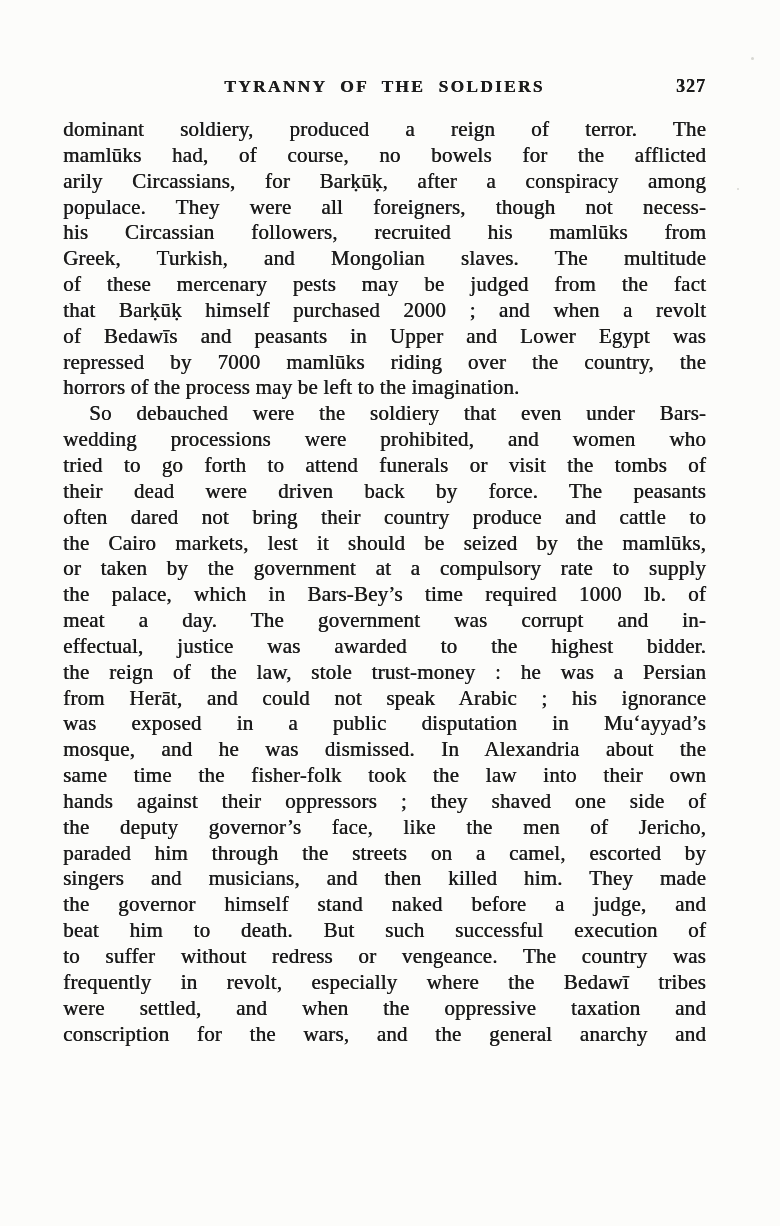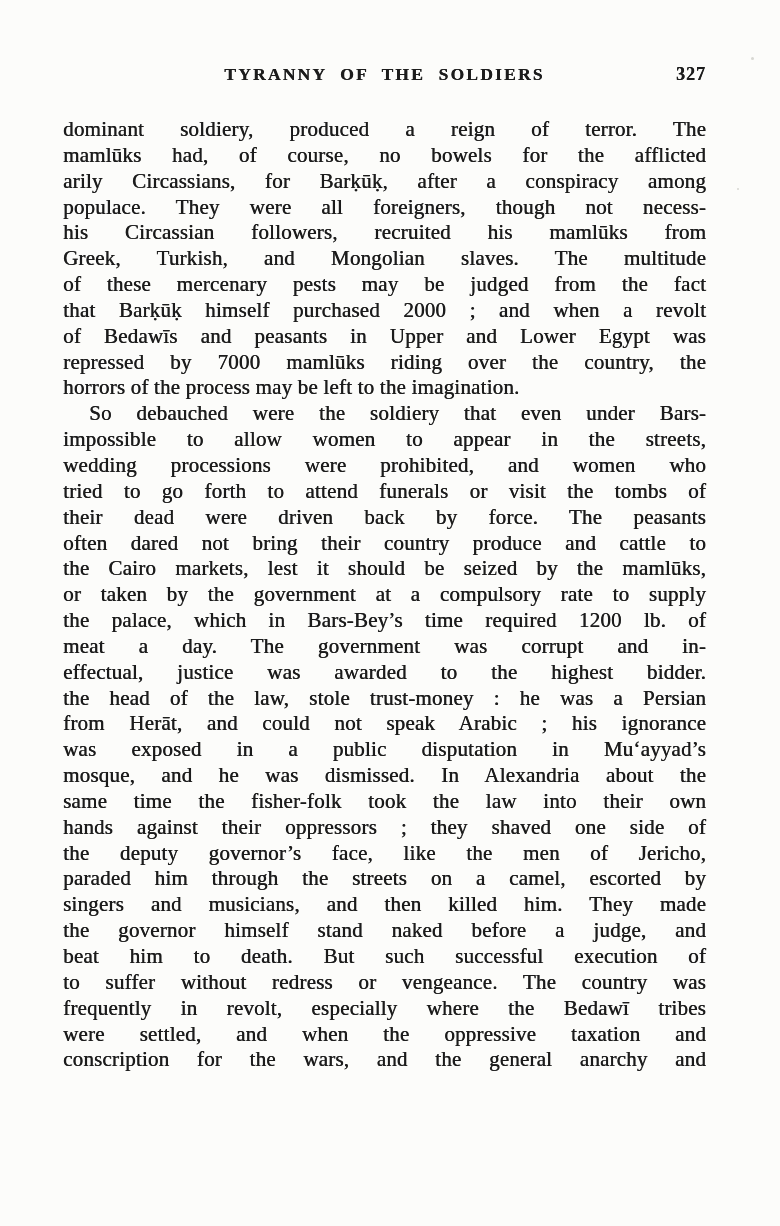--- a/index.html
+++ b/index.html
@@ -17,21 +17,21 @@
     height: 1226px;
     background: var(--paper);
     overflow: hidden;
     font-family: "Liberation Serif", "DejaVu Serif", serif;
     color: var(--ink);
   }
   
   .running-header {
     position: absolute;
     left: 63px;
-    top: 64px;
+    top: 76px;
     width: 643px;
     height: 26px;
   }
   .header-title {
     position: absolute;
     left: 0;
     right: 0;
     text-align: center;
     font-size: 17.5px;
     font-weight: bold;
@@ -103,31 +103,30 @@
         <div class="line">his Circassian followers, recruited his mamlūks from</div>
         <div class="line">Greek, Turkish, and Mongolian slaves. The multitude</div>
         <div class="line">of these mercenary pests may be judged from the fact</div>
         <div class="line">that Barḳūḳ himself purchased 2000 ; and when a revolt</div>
         <div class="line">of Bedawīs and peasants in Upper and Lower Egypt was</div>
         <div class="line">repressed by 7000 mamlūks riding over the country, the</div>
         <div class="line para-end">horrors of the process may be left to the imagination.</div>
       </div>
       <div class="paragraph">
         <div class="line indent">So debauched were the soldiery that even under Bars-</div>
-        <div class="line">impossible to allow women to appear in the streets,</div>
         <div class="line">wedding processions were prohibited, and women who</div>
         <div class="line">tried to go forth to attend funerals or visit the tombs of</div>
         <div class="line">their dead were driven back by force. The peasants</div>
         <div class="line">often dared not bring their country produce and cattle to</div>
         <div class="line">the Cairo markets, lest it should be seized by the mamlūks,</div>
         <div class="line">or taken by the government at a compulsory rate to supply</div>
-        <div class="line">the palace, which in Bars-Bey’s time required 1200 lb. of</div>
+        <div class="line">the palace, which in Bars-Bey’s time required 1000 lb. of</div>
         <div class="line">meat a day. The government was corrupt and in-</div>
         <div class="line">effectual, justice was awarded to the highest bidder.</div>
-        <div class="line">the head of the law, stole trust-money : he was a Persian</div>
+        <div class="line">the reign of the law, stole trust-money : he was a Persian</div>
         <div class="line">from Herāt, and could not speak Arabic ; his ignorance</div>
         <div class="line">was exposed in a public disputation in Mu‘ayyad’s</div>
         <div class="line">mosque, and he was dismissed. In Alexandria about the</div>
         <div class="line">same time the fisher-folk took the law into their own</div>
         <div class="line">hands against their oppressors ; they shaved one side of</div>
         <div class="line">the deputy governor’s face, like the men of Jericho,</div>
         <div class="line">paraded him through the streets on a camel, escorted by</div>
         <div class="line">singers and musicians, and then killed him. They made</div>
         <div class="line">the governor himself stand naked before a judge, and</div>
         <div class="line">beat him to death. But such successful execution of</div>

